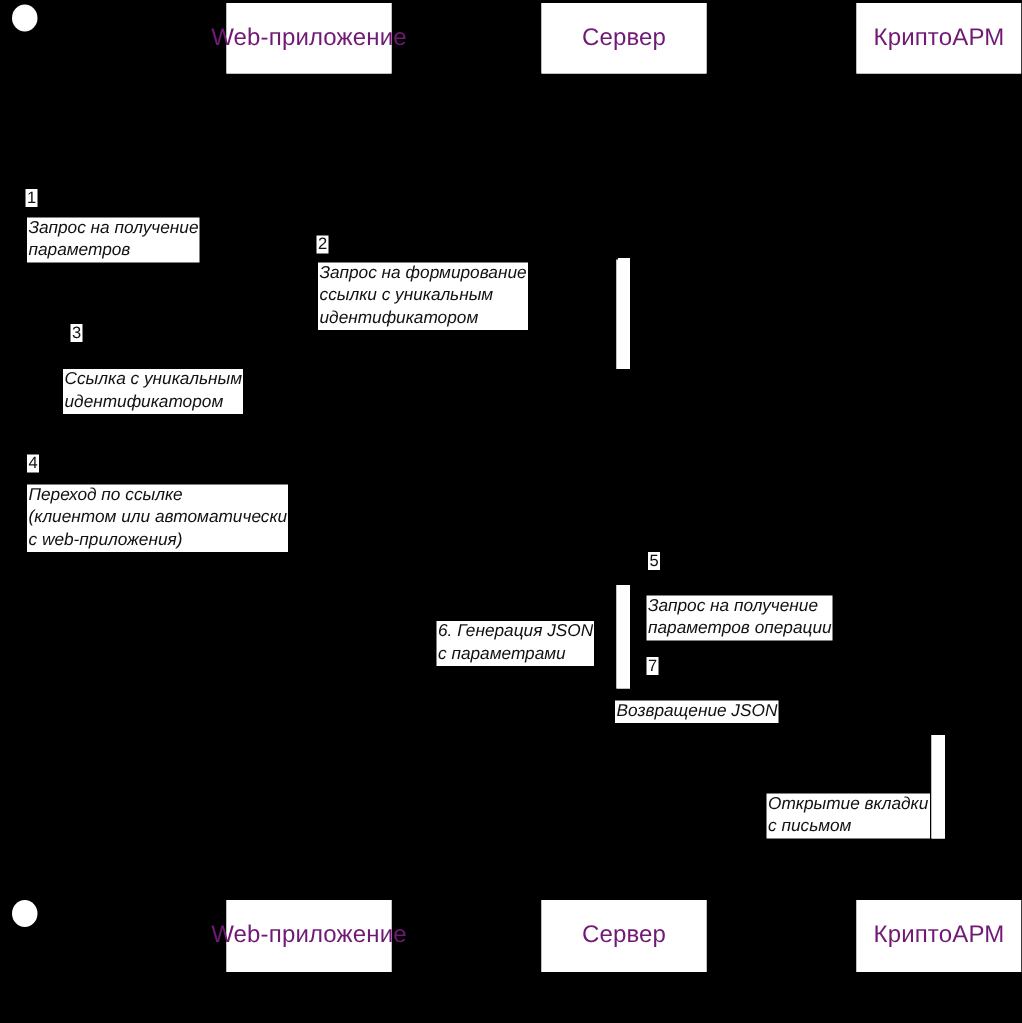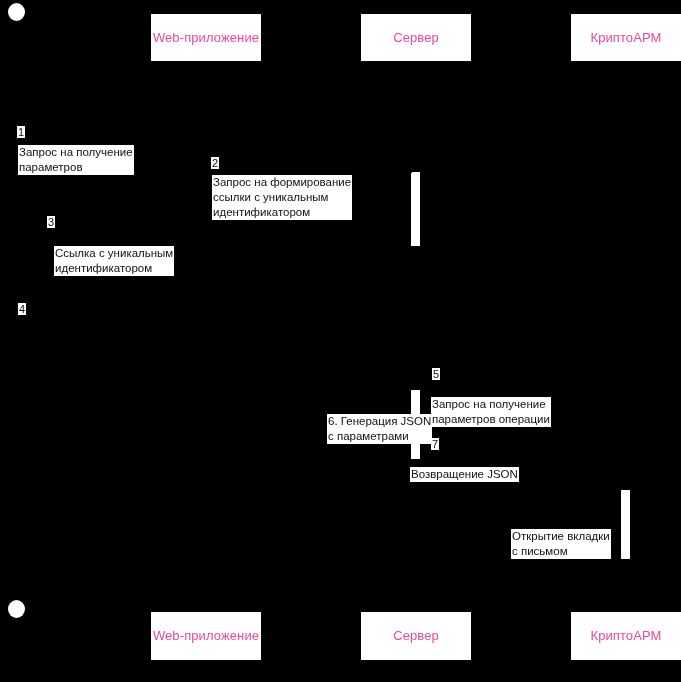--- a/index.html
+++ b/index.html
@@ -20,26 +20,25 @@
 
   
   .participant-box {
     position: absolute;
     background: #ffffff;
     border: 1px solid #ffffff;
     box-sizing: border-box;
     display: flex;
     align-items: center;
     justify-content: center;
-    color: #ec4899;
-    font-size: 13px;
+    color: #701a75;
+    font-size: 16px;
     line-height: 1.2;
     letter-spacing: 0.1px;
     white-space: nowrap;
-    margin-top: 12px;
   }
 
   
   .actor-head {
     position: absolute;
     width: 17px;
     height: 18px;
     background: #ffffff;
     border-radius: 50%;
   }
@@ -73,20 +72,21 @@
 
   
   .msg-label {
     position: absolute;
     background: #ffffff;
     color: #111111;
     font-size: 11.5px;
     line-height: 15px;
     white-space: pre;
     padding: 0 1px;
+    font-style: italic;
   }
 
   
   .arrow-line {
     position: absolute;
     height: 1px;
     background: #000000;
   }
 </style>
 </head>
@@ -127,30 +127,33 @@
   <div class="step-num" style="left:17px; top:126px;">1</div>
   <div class="msg-label" style="left:18px; top:145px;">Запрос на получение
 параметров</div>
 
   <div class="step-num" style="left:211px; top:157px;">2</div>
   <div class="msg-label" style="left:212px; top:175px;">Запрос на формирование
 ссылки с уникальным
 идентификатором</div>
 
   <div class="step-num" style="left:47px; top:216px;">3</div>
-  <div class="msg-label" style="left:54px; top:246px;">Ссылка с уникальным
+  <div class="msg-label" style="left:42px; top:246px;">Ссылка с уникальным
 идентификатором</div>
 
   <div class="step-num" style="left:18px; top:303px;">4</div>
+  <div class="msg-label" style="left:18px; top:323px;">Переход по ссылке
+(клиентом или автоматически
+с web-приложения)</div>
 
   <div class="step-num" style="left:432px; top:368px;">5</div>
   <div class="msg-label" style="left:431px; top:397px;">Запрос на получение
 параметров операции</div>
 
-  <div class="msg-label" style="left:291px; top:414px;margin-left:36px;">6. Генерация JSON
+  <div class="msg-label" style="left:291px; top:414px;">6. Генерация JSON
 с параметрами</div>
 
   <div class="step-num" style="left:431px; top:438px;">7</div>
   <div class="msg-label" style="left:410px; top:467px;">Возвращение JSON</div>
 
   <div class="msg-label" style="left:511px; top:512px;margin-top:17px;">Открытие вкладки
 с письмом</div>
 
   <div class="actor-head" style="left:8px; top:600px;"></div>
 

